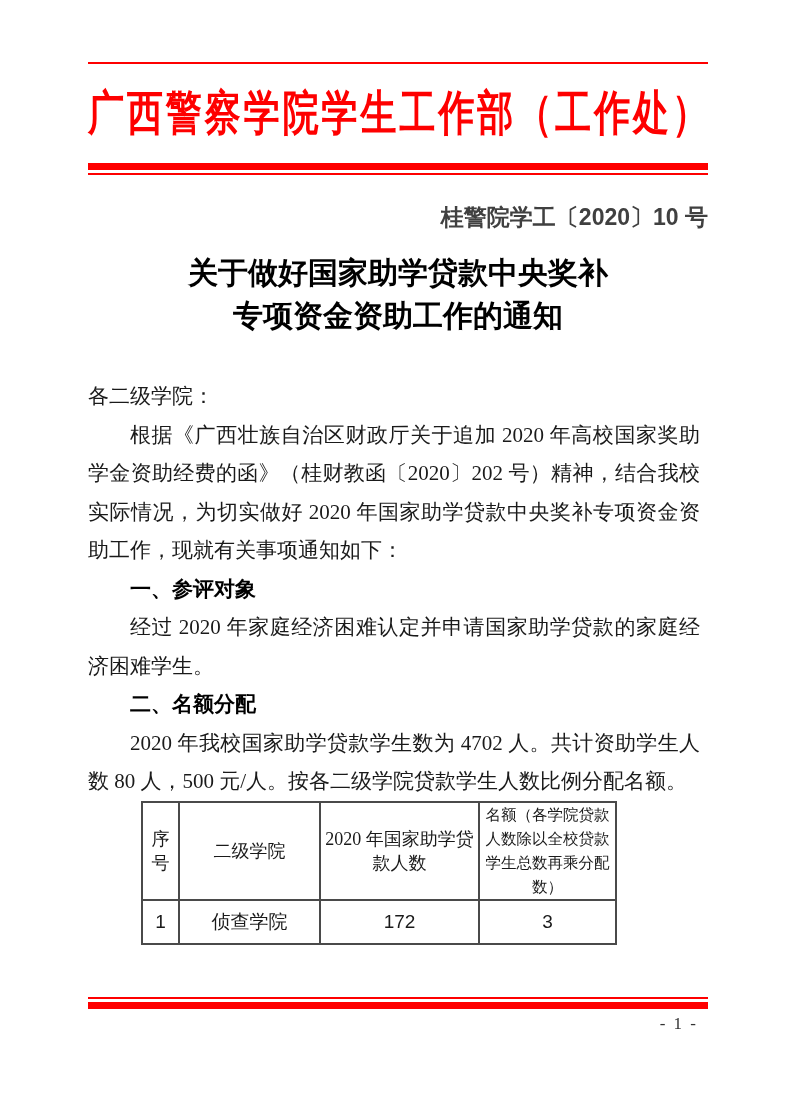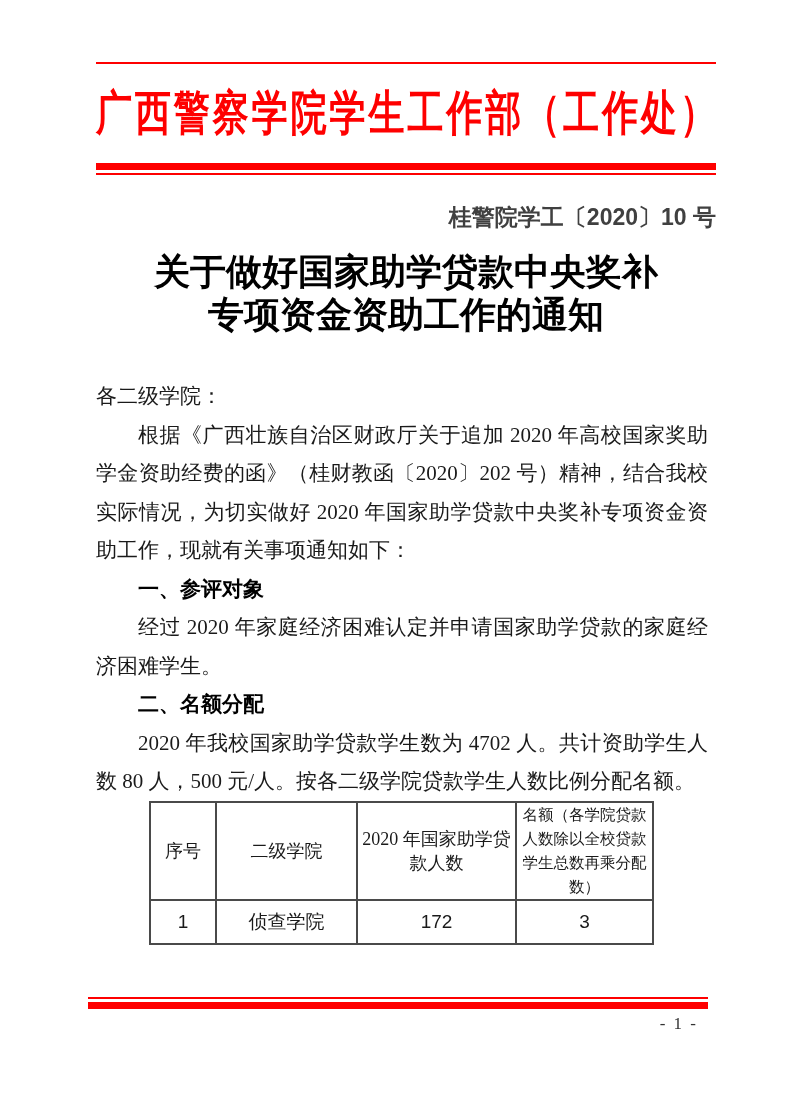--- a/index.html
+++ b/index.html
@@ -9,21 +9,21 @@
   .page {
     position: relative;
     width: 794px;
     height: 1108px;
     background: #ffffff;
     overflow: hidden;
   }
 
   .content {
     position: absolute;
-    left: 96px;
+    left: 88px;
     top: 0;
     width: 620px;
   }
 
   
   .rule-thin-top {
     margin-top: 62px;
     height: 2px;
     background: #fe0000;
   }
@@ -54,21 +54,21 @@
     font-weight: 700;
     font-size: 23px;
     color: #404040;
   }
 
   
   .doc-title {
     margin-top: 14px;
     text-align: center;
     font-weight: bold;
-    font-size: 36px;
+    font-size: 30px;
     line-height: 43px;
     color: #000000;
     font-family: "Liberation Serif", "DejaVu Serif", serif;
   }
 
   
   .body-text {
     margin-top: 40px;
     font-size: 21px;
     line-height: 38.5px;
@@ -92,21 +92,21 @@
     margin-left: 53px;
     border-collapse: collapse;
     table-layout: fixed;
   }
   .quota-table td {
     border: 2px solid #4a4a4a;
     text-align: center;
     vertical-align: middle;
     color: #1a1a1a;
   }
-  .col-idx     { width: 66px; margin-left: 17px; }
+  .col-idx     { width: 37px; margin-left: 17px; }
   .col-college { width: 141px; }
   .col-count   { width: 159px; }
   .col-quota   { width: 137px; }
   .header-row td {
     height: 80px;
     font-size: 18px;
     font-family: "Liberation Serif", "DejaVu Serif", serif;
   }
   .header-row td.col-quota {
     font-size: 15.5px;

